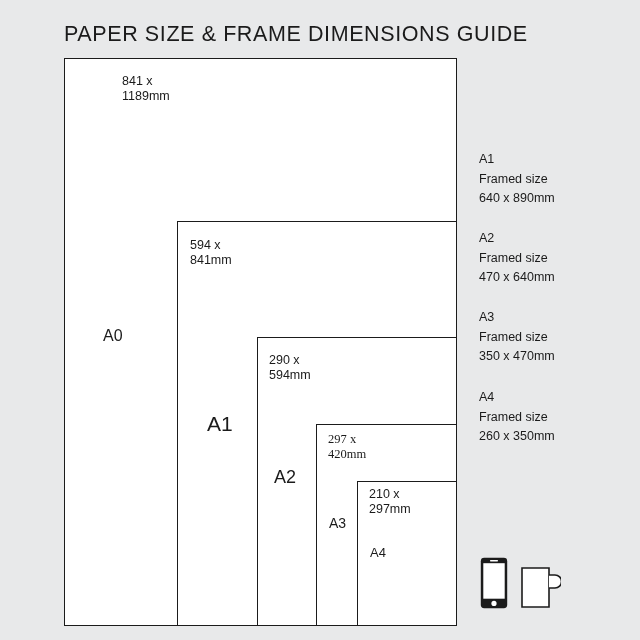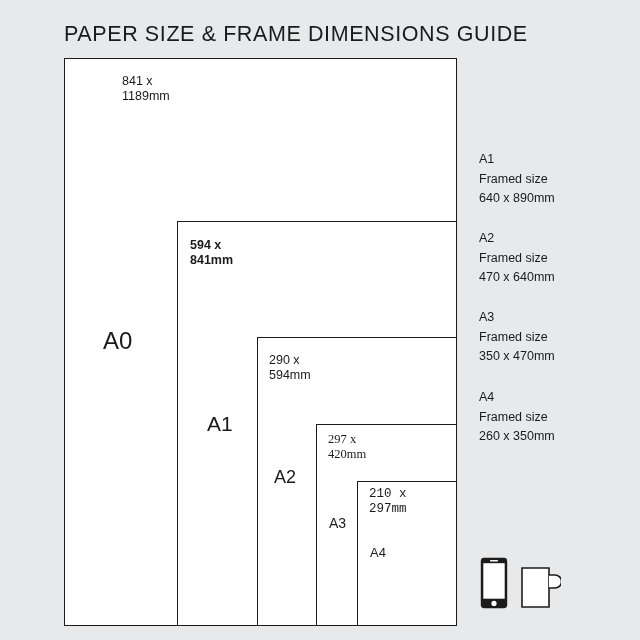--- a/index.html
+++ b/index.html
@@ -48,26 +48,26 @@
   }
 
   
   #paper-a0 { left: 64px;  top: 58px;  width: 393px; height: 568px; }
   #paper-a1 { left: 177px; top: 221px; width: 280px; height: 405px; }
   #paper-a2 { left: 257px; top: 337px; width: 200px; height: 289px; }
   #paper-a3 { left: 316px; top: 424px; width: 141px; height: 202px; }
   #paper-a4 { left: 357px; top: 481px; width: 100px; height: 145px; }
 
   #dim-a0 { left: 76px;  top: 74px; margin-left: 46px; }
-  #dim-a1 { left: 190px; top: 238px; font-weight: bold; }
+  #dim-a1 { left: 190px; top: 238px; }
   #dim-a2 { left: 269px; top: 353px; }
   #dim-a3 { left: 328px; top: 432px; font-family: Liberation Serif, serif; }
-  #dim-a4 { left: 369px; top: 487px; font-family: Liberation Mono, monospace; }
+  #dim-a4 { left: 369px; top: 487px; }
 
-  #name-a0 { left: 103px; top: 327px; font-size: 24px; }
+  #name-a0 { left: 103px; top: 327px; font-size: 16px; }
   #name-a1 { left: 207px; top: 412px; font-size: 21px; }
   #name-a2 { left: 274px; top: 467px; font-size: 18px; }
   #name-a3 { left: 329px; top: 515px; font-size: 14px; }
   #name-a4 { left: 370px; top: 545px; font-size: 13px; }
 
   
   .legend-entry {
     position: absolute;
     left: 479px;
     font-size: 12.5px;

